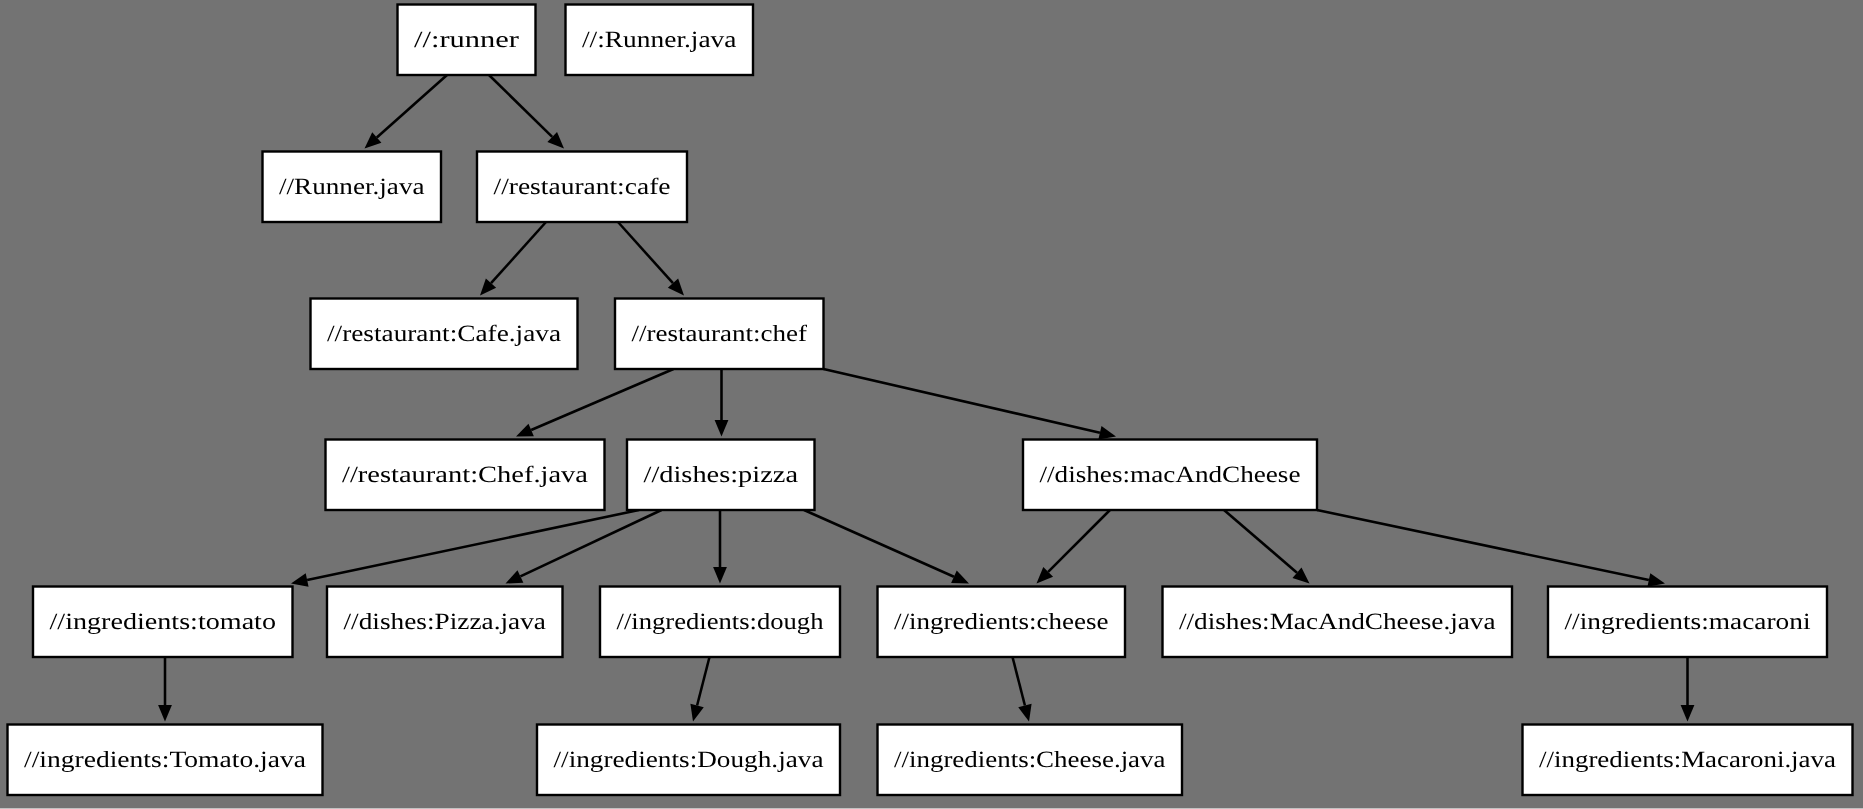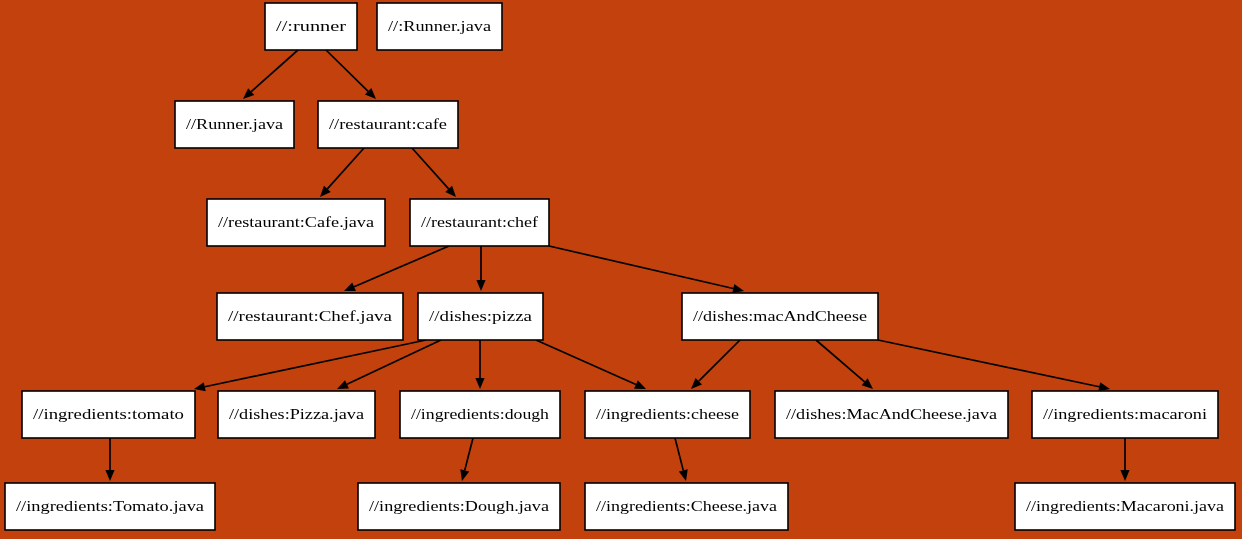--- a/index.html
+++ b/index.html
@@ -8,21 +8,21 @@
     padding: 0;
     background: #ffffff;
   }
   body {
     font-family: "Liberation Serif", "DejaVu Serif", serif;
   }
   #graph-root {
     position: relative;
     width: 1242px;
     height: 539px;
-    background: #c2410c;
+    background: #737373;
     overflow: hidden;
   }
   svg#graph-svg {
     position: absolute;
     top: 0;
     left: 0;
     width: 1242px;
     height: 539px;
     display: block;
   }

